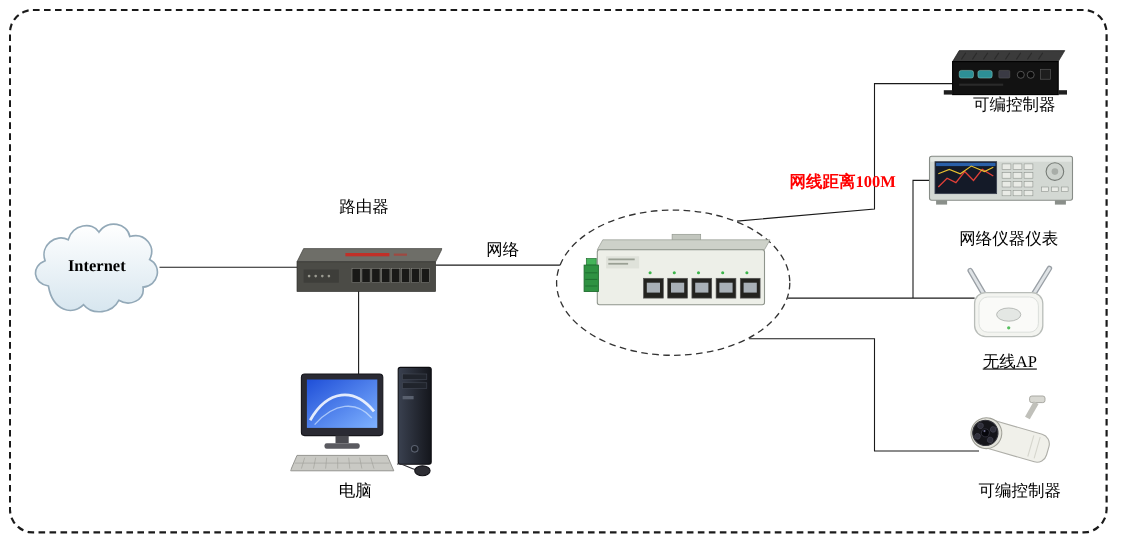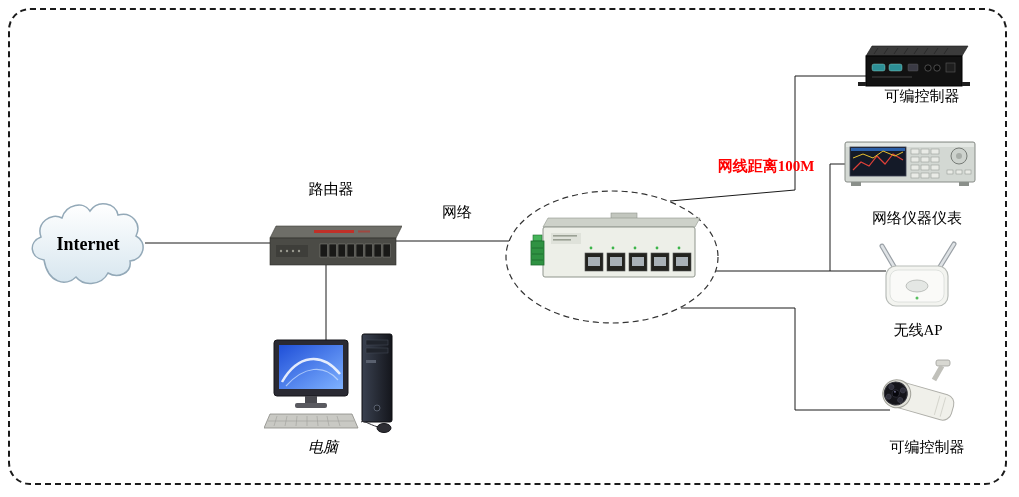--- a/index.html
+++ b/index.html
@@ -14,21 +14,21 @@
   .wires { position:absolute; left:0; top:0; pointer-events:none; }
   .node { position:absolute; }
   .label {
     position:absolute; transform:translateX(-50%);
     font-size:15px; color:#000; white-space:nowrap; line-height:1.1;
     font-family:"Liberation Serif", serif;
   }
   .distance { color:#ff0000; font-weight:bold; }
   .cloud-text {
     position:absolute; left:50%; top:36px; transform:translateX(-50%);
-    font-weight:bold; font-size:18px; color:#000; white-space:nowrap;
+    font-weight:bold; font-size:15px; color:#000; white-space:nowrap;
   }
 </style>
 </head>
 <body>
 
 <div class="canvas">
 
   <div class="frame"></div>
 
   <svg class="wires" width="1019" height="497" viewBox="0 0 1019 497">
@@ -77,21 +77,21 @@
         <rect x="76" y="23" width="7.5" height="13"></rect>
           <rect x="85" y="23" width="7.5" height="13"></rect>
         <rect x="94" y="23" width="7.5" height="13"></rect>
           <rect x="103" y="23" width="7.5" height="13"></rect>
         <rect x="112" y="23" width="7.5" height="13"></rect>
           <rect x="121" y="23" width="7.5" height="13"></rect>
       </g>
     </svg>
   </div>
 
-  <span class="label" style="left:457px; top:204px;">网络</span>
+  <span class="label" style="left:457px; top:220px;">网络</span>
 
   <div class="node" style="left:527px; top:211px;">
     <svg width="175" height="82" viewBox="0 0 175 82">
       <rect x="84" y="2" width="26" height="6" fill="#c2c6be" stroke="#8f958c" stroke-width="0.6"></rect>
       <polygon points="16,16 168,16 173,7 21,7" fill="#cdd1c9" stroke="#8f958c" stroke-width="0.6"></polygon>
       <rect x="16" y="16" width="152" height="50" rx="2" fill="#edefe8" stroke="#8f958c"></rect>
       <rect x="6" y="24" width="9" height="6" fill="#45b45a" stroke="#1d6b2d" stroke-width="0.6"></rect>
       <rect x="4" y="30" width="13" height="24" fill="#2f9242" stroke="#1d6b2d" stroke-width="0.8"></rect>
       <line x1="5" y1="37" x2="16" y2="37" stroke="#1d6b2d" stroke-width="0.8"></line>
       <line x1="5" y1="43" x2="16" y2="43" stroke="#1d6b2d" stroke-width="0.8"></line>
@@ -158,21 +158,21 @@
           <line x1="43" y1="86" x2="43" y2="96"></line>
         <line x1="53" y1="86" x2="54" y2="96"></line>
           <line x1="63" y1="86" x2="65" y2="96"></line>
         <line x1="73" y1="86" x2="76" y2="96"></line>
           <line x1="4" y1="91" x2="90" y2="91"></line>
       </g>
       <path d="M114 97 C104 94 100 90 97 92" stroke="#2e2e34" stroke-width="1" fill="none"></path>
       <ellipse cx="120" cy="98" rx="7" ry="4.5" fill="#2e2e34" stroke="#15151a"></ellipse>
     </svg>
   </div>
-  <span class="label" style="left:323px; top:439px;font-style:italic;">电脑</span>
+  <span class="label" style="left:323px; top:439px;">电脑</span>
 
   <div class="node" style="left:856px; top:40px;">
     <svg width="116" height="54" viewBox="0 0 116 54">
       <polygon points="10,16 106,16 112,6 16,6" fill="#3b3b3b" stroke="#1a1a1a" stroke-width="0.6"></polygon>
       <g stroke="#2a2a2a" stroke-width="1">
         <line x1="22" y1="8" x2="18" y2="14"></line>
           <line x1="32" y1="8" x2="28" y2="14"></line>
         <line x1="42" y1="8" x2="38" y2="14"></line>
           <line x1="52" y1="8" x2="48" y2="14"></line>
         <line x1="62" y1="8" x2="58" y2="14"></line>
@@ -232,21 +232,21 @@
       <line x1="24" y1="30" x2="10" y2="6" stroke="#9aa0a6" stroke-width="5" stroke-linecap="round"></line>
       <line x1="24" y1="30" x2="10" y2="6" stroke="#dfe3e6" stroke-width="2.6" stroke-linecap="round"></line>
       <line x1="66" y1="30" x2="82" y2="4" stroke="#9aa0a6" stroke-width="5" stroke-linecap="round"></line>
       <line x1="66" y1="30" x2="82" y2="4" stroke="#dfe3e6" stroke-width="2.6" stroke-linecap="round"></line>
       <rect x="14" y="26" width="62" height="40" rx="10" fill="#f3f4f0" stroke="#b9bdb9" stroke-width="1.2"></rect>
       <rect x="18" y="30" width="54" height="32" rx="8" fill="#fafaf8" stroke="#d8dcd8" stroke-width="0.8"></rect>
       <ellipse cx="45" cy="46" rx="11" ry="6" fill="#e4e7e4" stroke="#b0b4b0" stroke-width="0.8"></ellipse>
       <circle cx="45" cy="58" r="1.5" fill="#58c060"></circle>
     </svg>
   </div>
-  <span class="label" style="left:918px; top:322px;">无线AP</span>
+  <span class="label" style="left:918px; top:322px;text-decoration:underline;">无线AP</span>
 
   <div class="node" style="left:880px; top:358px;">
     <svg width="92" height="76" viewBox="0 0 92 76">
       <rect x="56" y="2" width="14" height="6" rx="2" fill="#d8d8d2" stroke="#a0a09a" stroke-width="0.8"></rect>
       <line x1="62" y1="8" x2="54" y2="22" stroke="#c0c0ba" stroke-width="5"></line>
       <g transform="rotate(16 42 42)">
         <rect x="10" y="30" width="64" height="26" rx="9" fill="#f0f0ea" stroke="#aeaea8" stroke-width="1"></rect>
         <line x1="58" y1="33" x2="58" y2="53" stroke="#d5d5cd" stroke-width="1"></line>
         <line x1="64" y1="33" x2="64" y2="53" stroke="#d5d5cd" stroke-width="1"></line>
         <circle cx="16" cy="43" r="14" fill="#e2e2da" stroke="#a0a098"></circle>

